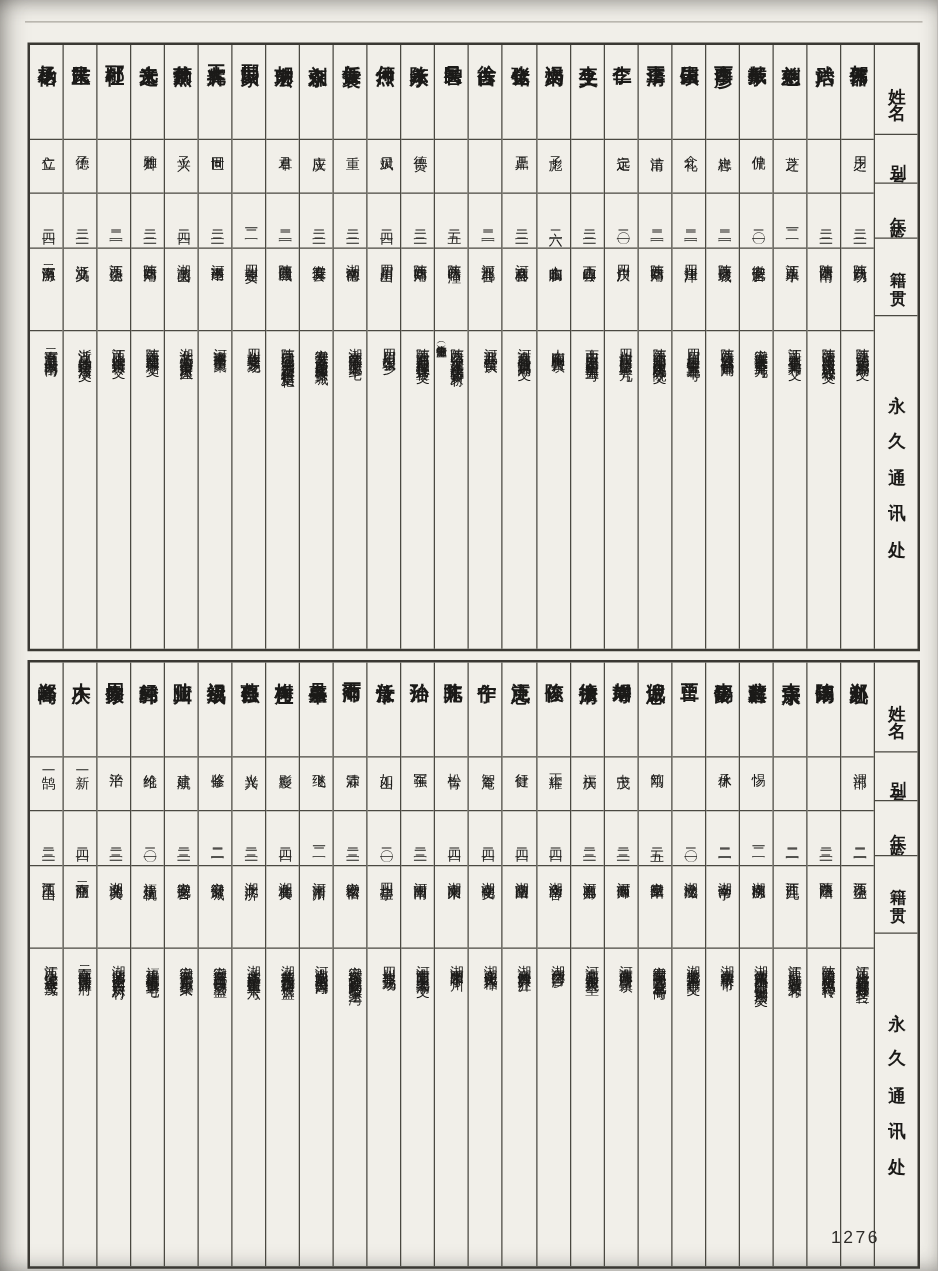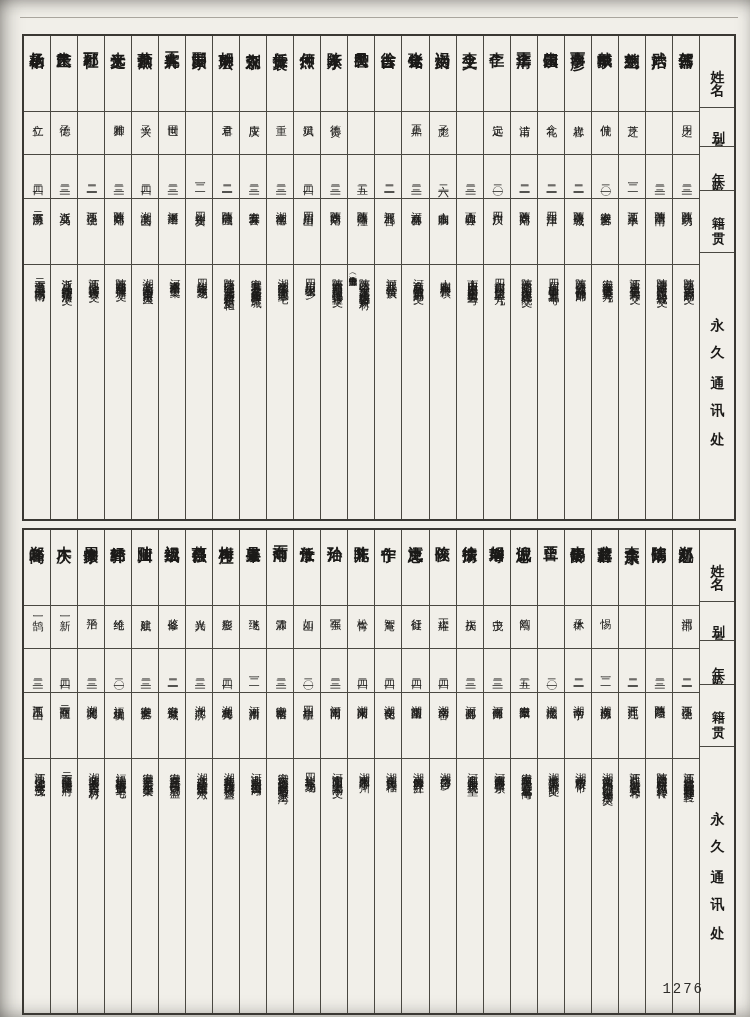--- a/index.html
+++ b/index.html
@@ -52,21 +52,21 @@
   .note{display:block;font-size:8.5px;letter-spacing:0;line-height:1.05;}
   .note:empty{display:none;}
   .header-col .cell{text-align:center;font-weight:700;padding:0 9px;}
   .header-col .c-name  {font-size:14px;letter-spacing:13px;}
   .header-col .c-hao   {font-size:13px;letter-spacing:6px;}
   .header-col .c-age   {font-size:13px;letter-spacing:6px;}
   .header-col .c-native{font-size:13px;letter-spacing:15px;}
   .header-col .c-addr  {font-size:14px;letter-spacing:29px;}
   .page-number{
     position:absolute;right:46px;top:981px;
-    font-family:Liberation Mono, monospace;
+    font-family:Liberation Sans, sans-serif;
     font-size:14px;letter-spacing:2px;color:#2e2c29;
   }
 </style>
 </head>
 <body>
 
 <div class="paper"></div>
 <div class="top-rule"></div>
 
 <div class="content">

